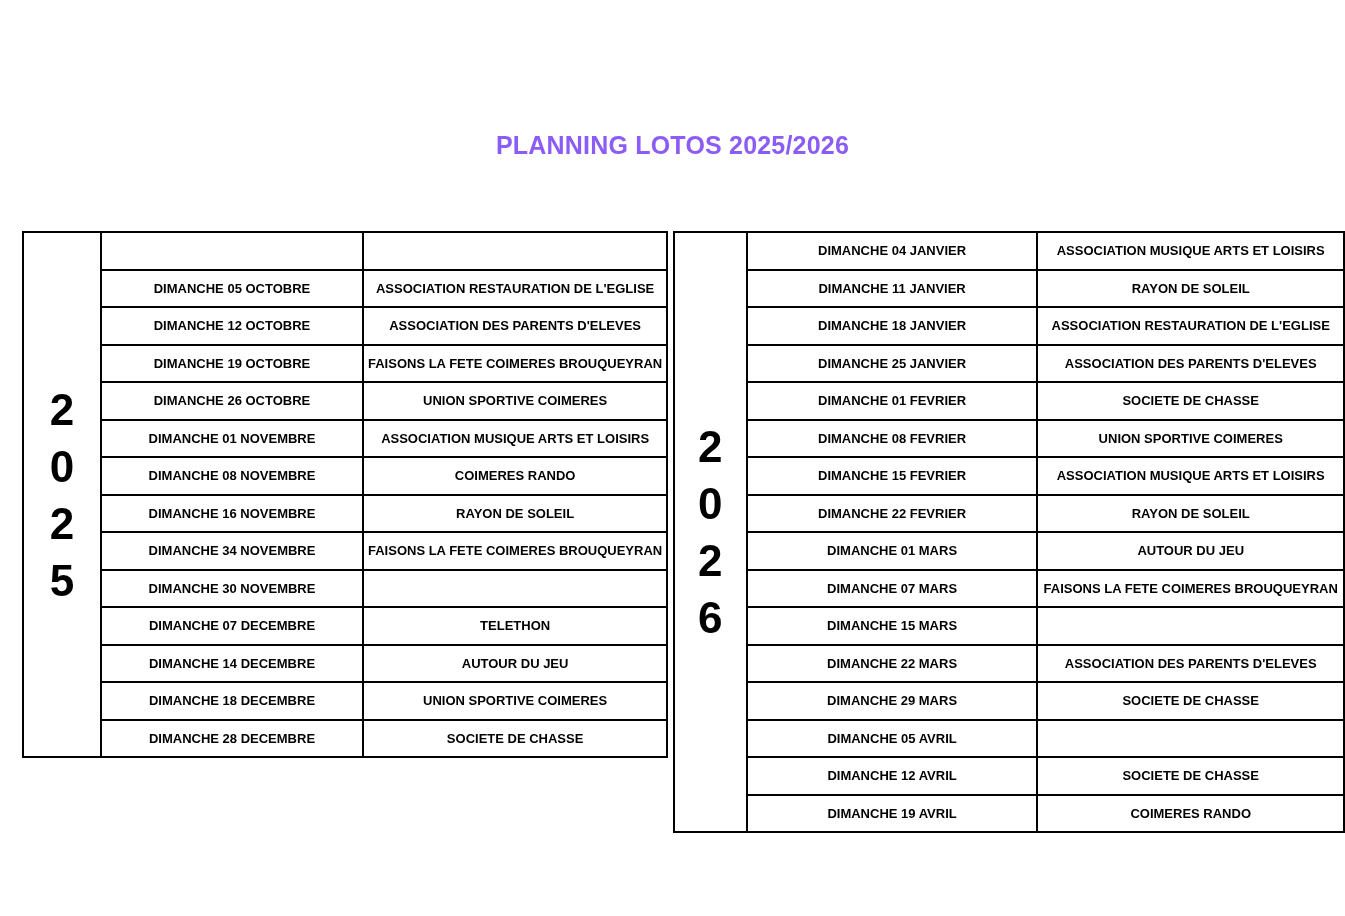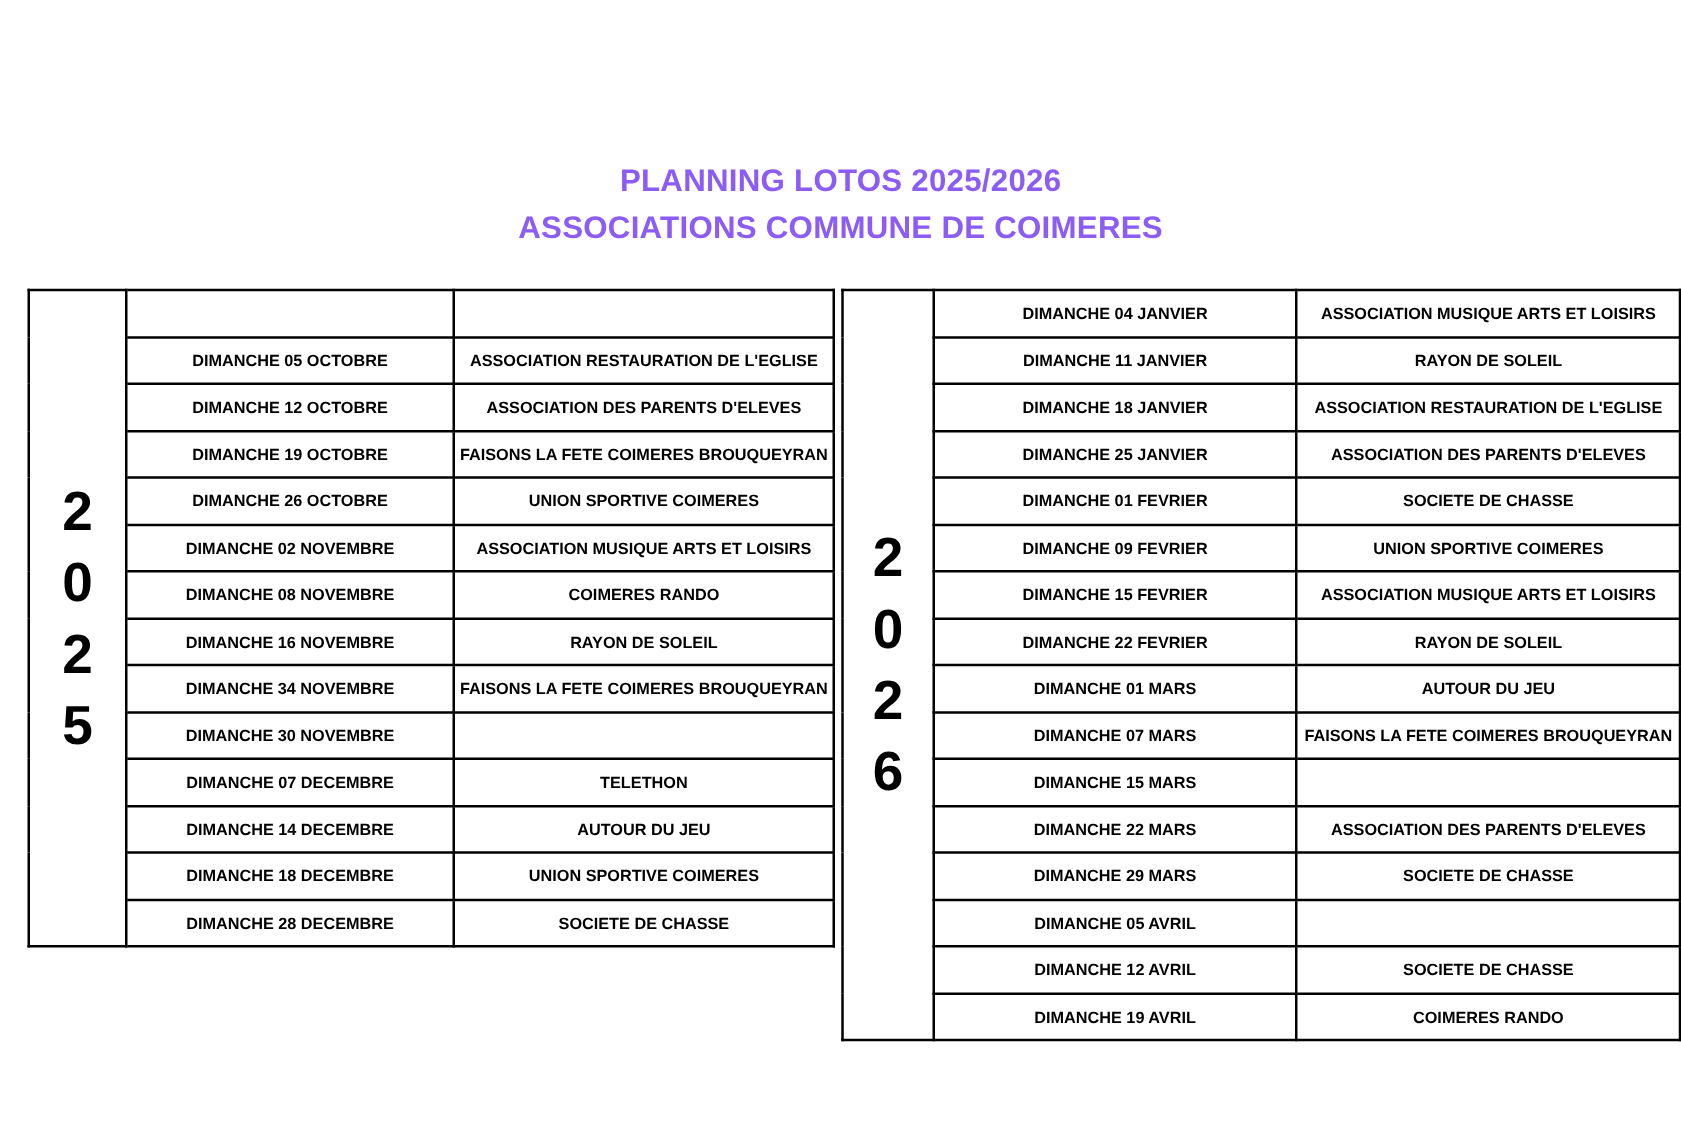--- a/index.html
+++ b/index.html
@@ -63,21 +63,20 @@
     line-height: 57px;
     font-weight: bold;
     text-align: center;
   }
 </style>
 </head>
 <body>
 
 <div class="title-block">
   <div>PLANNING LOTOS 2025/2026</div>
-  <div>ASSOCIATIONS COMMUNE DE COIMERES</div>
 </div>
 
 <table class="cal" id="table-2025">
   <tbody>
       <tr>
         <td class="year" rowspan="14">
           <div class="digit">2</div>
           <div class="digit">0</div>
           <div class="digit">2</div>
           <div class="digit">5</div>
@@ -95,21 +94,21 @@
       </tr>
       <tr>
         <td class="date">DIMANCHE 19 OCTOBRE</td>
         <td class="assoc">FAISONS LA FETE COIMERES BROUQUEYRAN</td>
       </tr>
       <tr>
         <td class="date">DIMANCHE 26 OCTOBRE</td>
         <td class="assoc">UNION SPORTIVE COIMERES</td>
       </tr>
       <tr>
-        <td class="date">DIMANCHE 02 NOVEMBRE</td>
+        <td class="date">DIMANCHE 01 NOVEMBRE</td>
         <td class="assoc">ASSOCIATION MUSIQUE ARTS ET LOISIRS</td>
       </tr>
       <tr>
         <td class="date">DIMANCHE 08 NOVEMBRE</td>
         <td class="assoc">COIMERES RANDO</td>
       </tr>
       <tr>
         <td class="date">DIMANCHE 16 NOVEMBRE</td>
         <td class="assoc">RAYON DE SOLEIL</td>
       </tr>
@@ -162,21 +161,21 @@
       </tr>
       <tr>
         <td class="date">DIMANCHE 25 JANVIER</td>
         <td class="assoc">ASSOCIATION DES PARENTS D'ELEVES</td>
       </tr>
       <tr>
         <td class="date">DIMANCHE 01 FEVRIER</td>
         <td class="assoc">SOCIETE DE CHASSE</td>
       </tr>
       <tr>
-        <td class="date">DIMANCHE 09 FEVRIER</td>
+        <td class="date">DIMANCHE 08 FEVRIER</td>
         <td class="assoc">UNION SPORTIVE COIMERES</td>
       </tr>
       <tr>
         <td class="date">DIMANCHE 15 FEVRIER</td>
         <td class="assoc">ASSOCIATION MUSIQUE ARTS ET LOISIRS</td>
       </tr>
       <tr>
         <td class="date">DIMANCHE 22 FEVRIER</td>
         <td class="assoc">RAYON DE SOLEIL</td>
       </tr>

